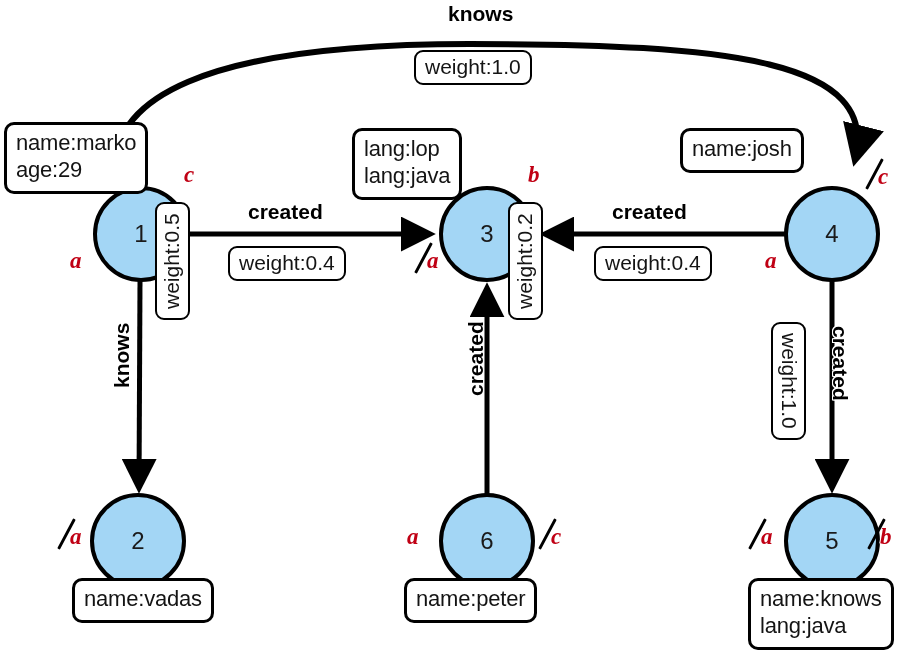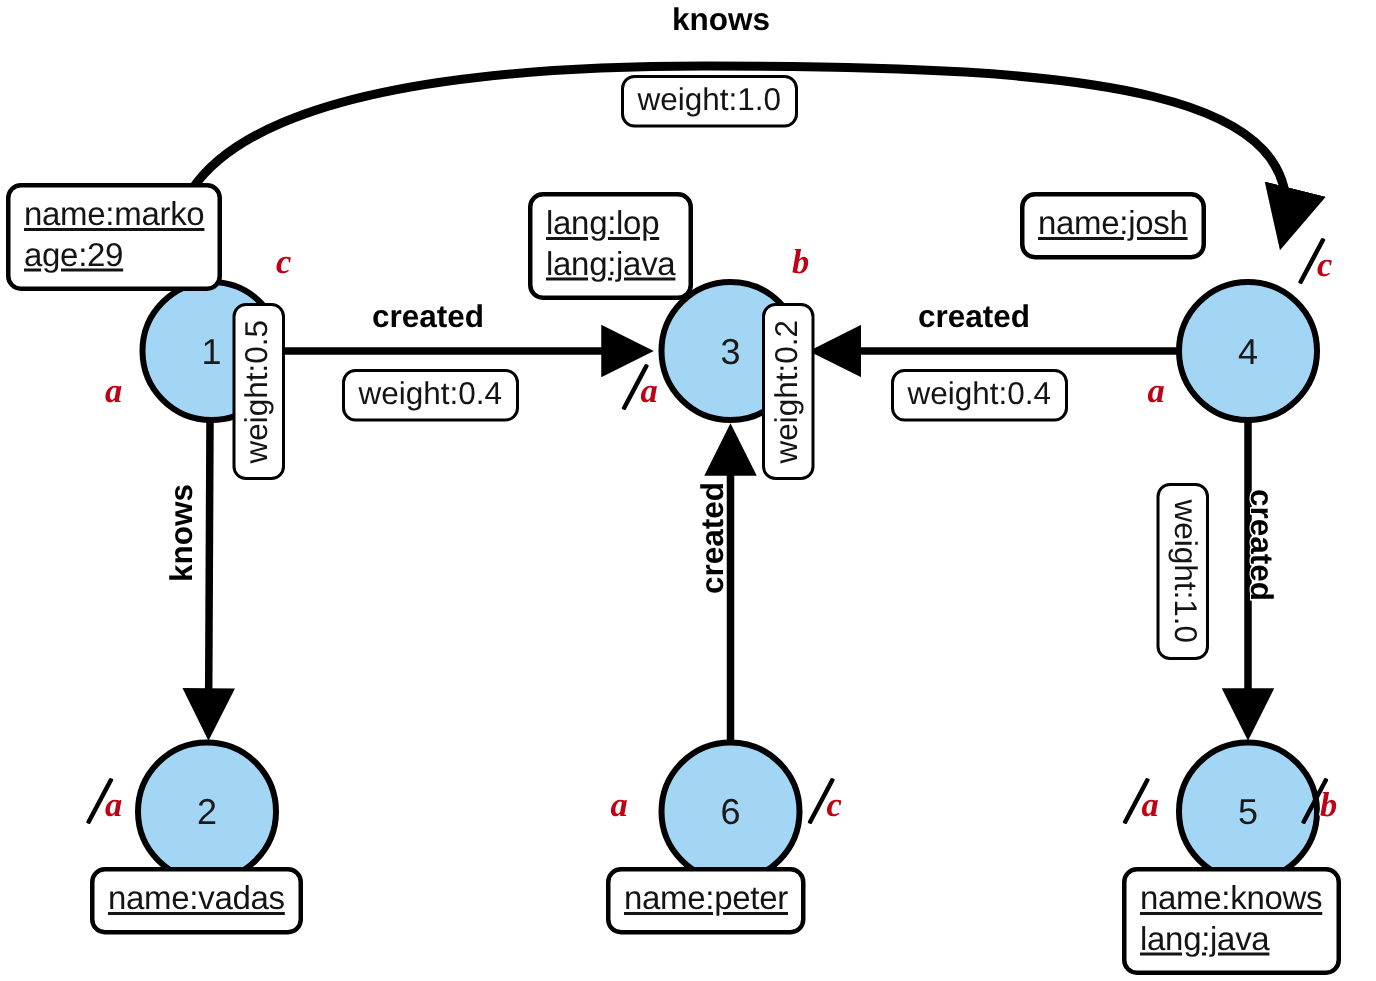--- a/index.html
+++ b/index.html
@@ -6,21 +6,21 @@
   body{font-family:"Liberation Sans",sans-serif;}
   #stage{position:relative;width:917px;height:654px;background:#ffffff;overflow:hidden;}
   svg.layer{position:absolute;left:0;top:0;width:917px;height:654px;}
   .nodecircle{fill:#a3d6f5;stroke:#000000;stroke-width:4;}
   .nodelabel{font-family:"Liberation Sans",sans-serif;font-size:24px;fill:#1a1a1a;text-anchor:middle;dominant-baseline:middle;}
   .edgeline{stroke:#000000;stroke-width:5;fill:none;}
   .edgearc{stroke:#000000;stroke-width:6;fill:none;}
 
   .propbox{position:absolute;border:3px solid #000000;border-radius:10px;background:#ffffff;
            padding:5px 9px 7px 9px;font-size:22px;line-height:1.22;color:#141414;white-space:nowrap;}
-  .propbox div{letter-spacing:-0.2px;text-decoration:underline;}
+  .propbox div{letter-spacing:-0.2px;}
 
   .wbox{position:absolute;border:2.5px solid #000000;border-radius:9px;background:#ffffff;
         padding:3px 9px 4px 9px;font-size:21px;color:#141414;white-space:nowrap;line-height:1.15;}
   .wbox.vert{transform-origin:center center;}
 
   .elabel{position:absolute;font-size:21px;font-weight:bold;color:#000000;white-space:nowrap;
           text-shadow:-1px 0 #fff,0 -1px #fff,1px 0 #fff,0 1px #fff,-1px -1px #fff,1px -1px #fff,-1px 1px #fff,1px 1px #fff;}
 
   .marker{position:absolute;font-size:23px;font-weight:bold;color:#c00014;font-family:"Liberation Serif",serif;
           font-style:italic;text-shadow:-1px 0 #fff,0 -1px #fff,1px 0 #fff,0 1px #fff;}
@@ -82,21 +82,21 @@
     <div>name:marko</div>
     <div>age:29</div>
   </div>
   <div class="propbox" style="left:352px;top:128px;">
     <div>lang:lop</div>
     <div>lang:java</div>
   </div>
   <div class="propbox" style="left:680px;top:128px;">
     <div>name:josh</div>
   </div>
-  <div class="propbox" style="left:60px;top:578px;">
+  <div class="propbox" style="left:72px;top:578px;">
     <div>name:vadas</div>
   </div>
   <div class="propbox" style="left:404px;top:578px;">
     <div>name:peter</div>
   </div>
   <div class="propbox" style="left:748px;top:578px;">
     <div>name:knows</div>
     <div>lang:java</div>
   </div>
 

